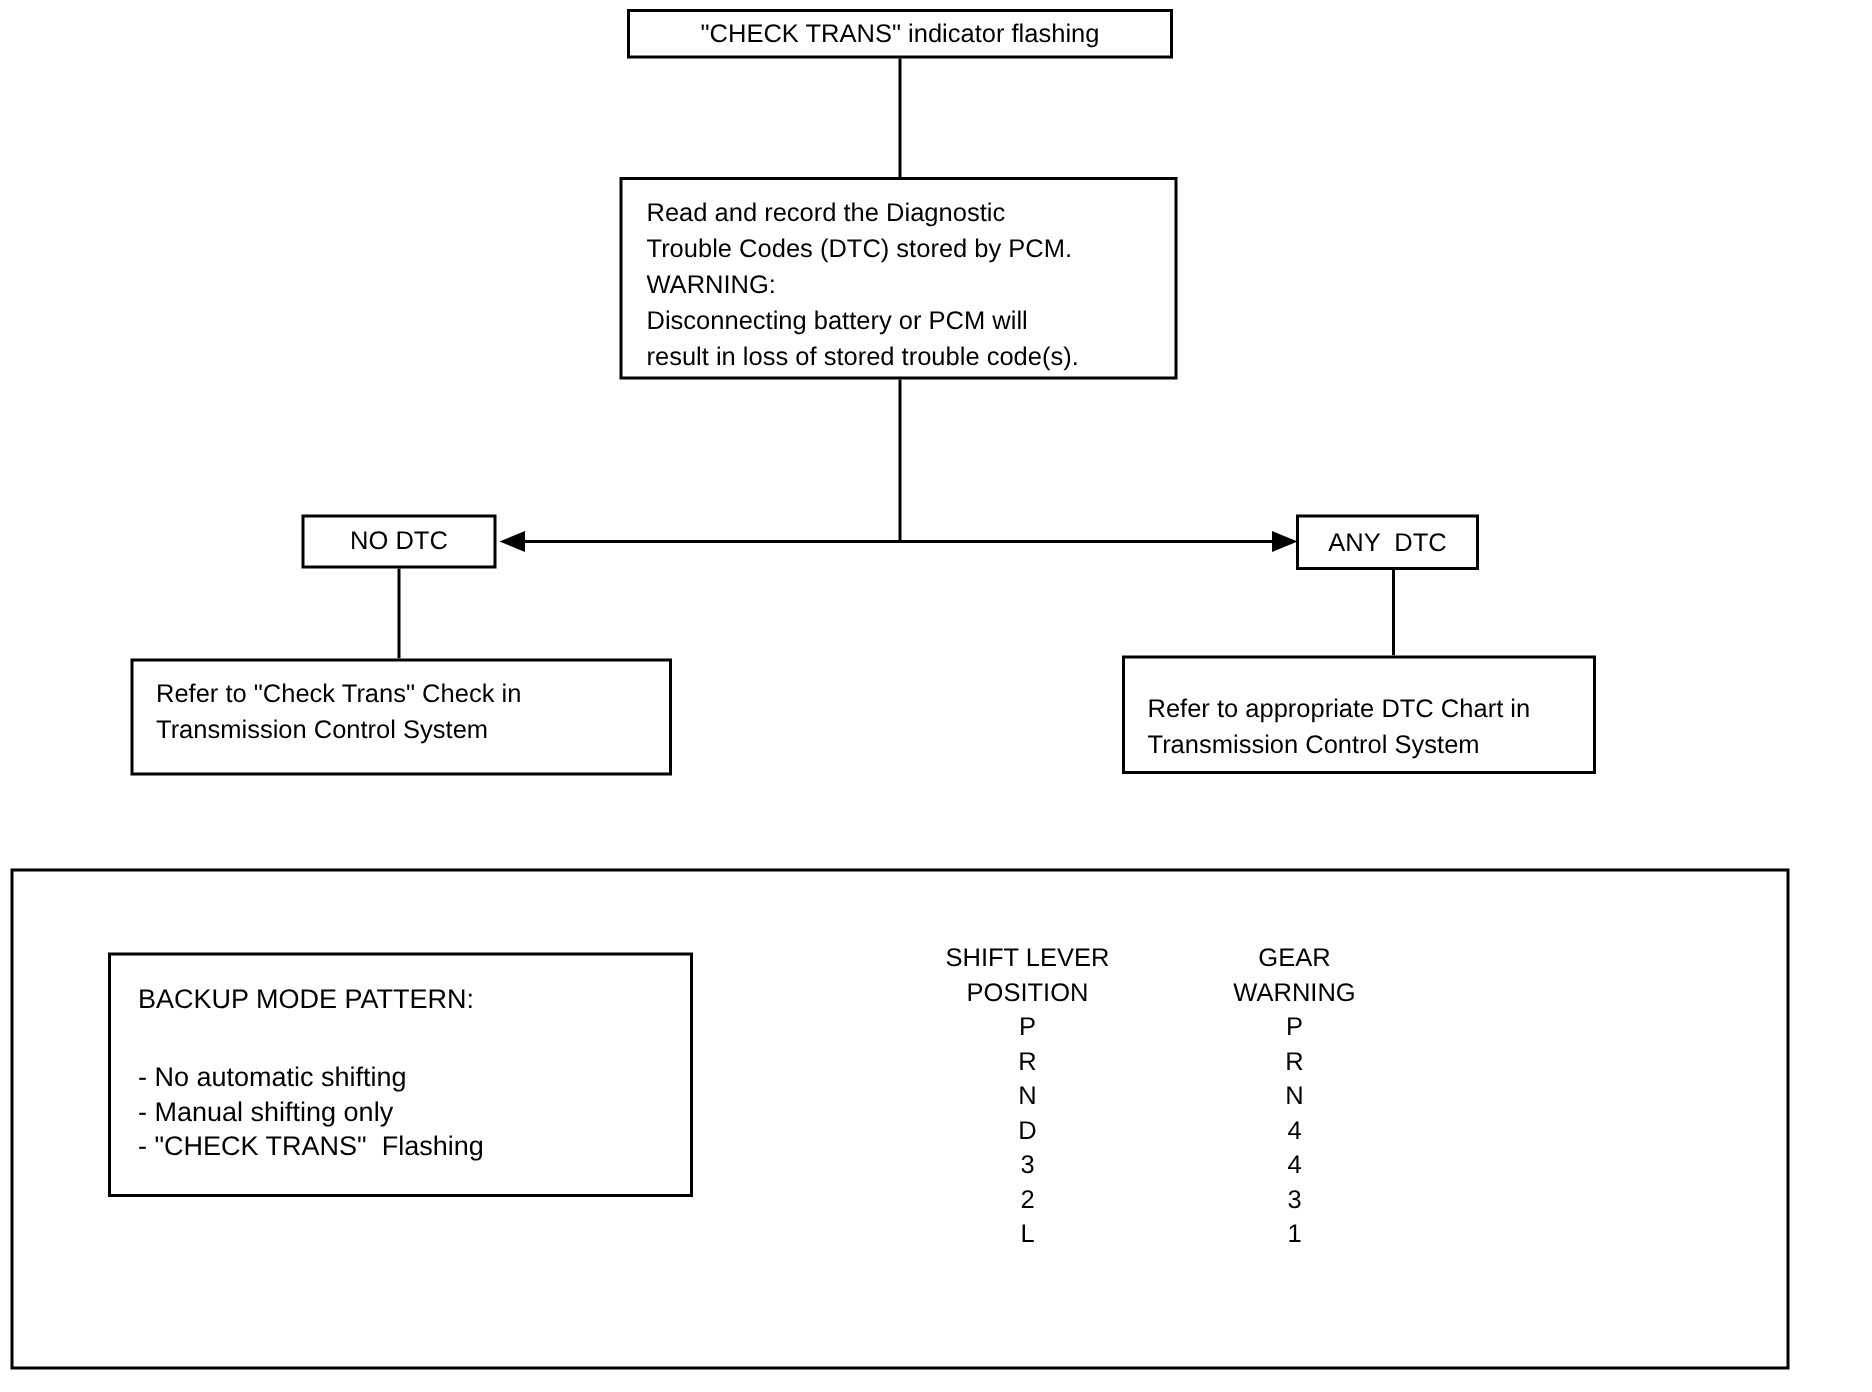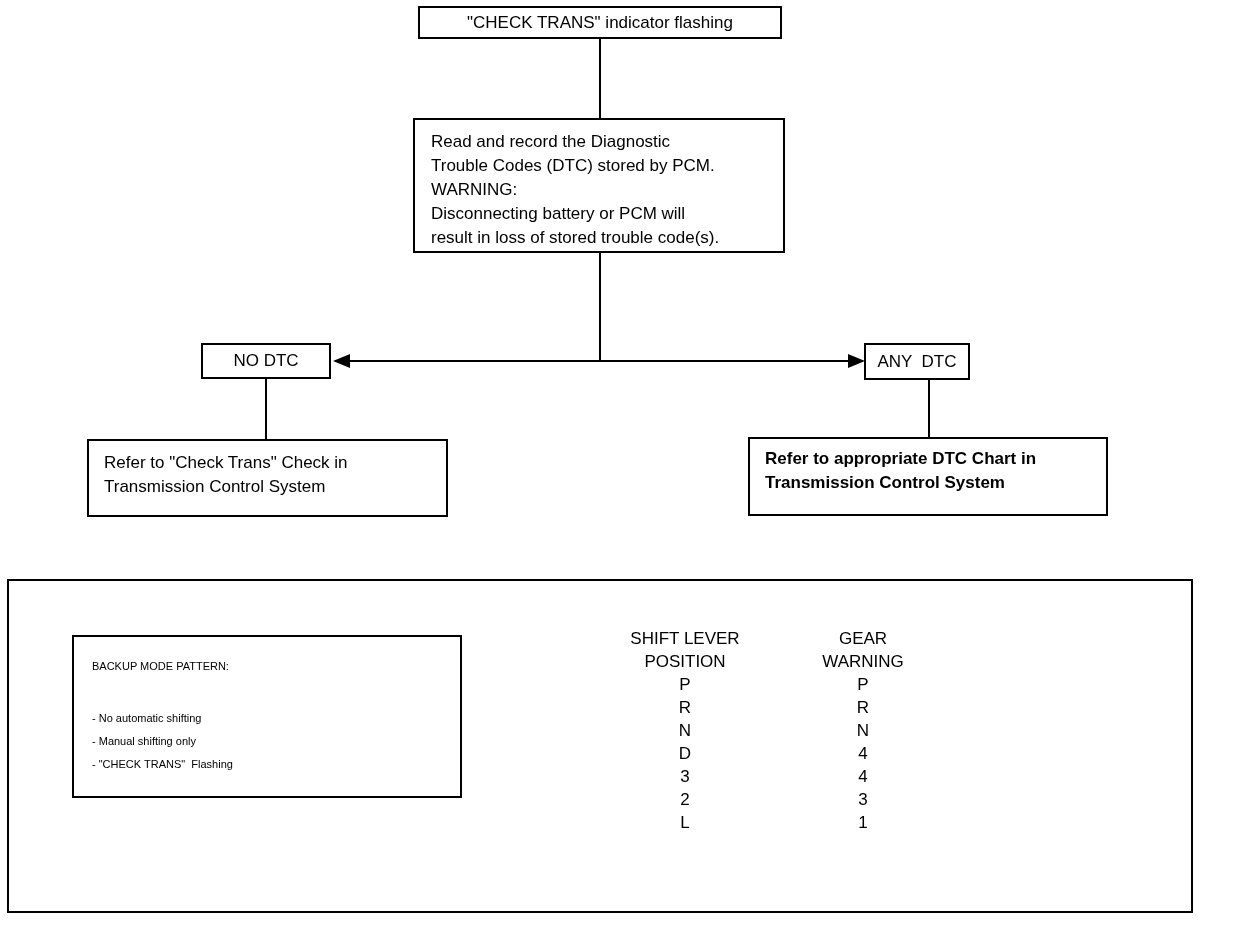--- a/index.html
+++ b/index.html
@@ -64,21 +64,21 @@
     position: absolute;
     border: 2px solid #000000;
     background: #ffffff;
     box-sizing: border-box;
   }
   .pattern-box {
     position: absolute;
     border: 2px solid #000000;
     background: #ffffff;
     box-sizing: border-box;
-    font-size: 11px;
+    font-size: 18px;
     line-height: 23px;
     padding: 18px 12px 0 18px;
   }
   .pattern-title {
     margin-bottom: 29px;
   }
   .pattern-item {
     white-space: pre;
   }
   .gear-table {
@@ -120,34 +120,34 @@
   <div class="vline" style="left:599px; top:253px; height:108px;"></div>
 
   <div class="hline" style="left:340px; top:360px; width:518px;"></div>
   <div class="arrow left" style="left:333px; top:354px;"></div>
   <div class="arrow right" style="left:848px; top:354px;"></div>
 
   <div class="box center" style="left:201px; top:343px; width:130px; height:36px;text-align:right;">
     <span>NO DTC</span>
   </div>
 
-  <div class="box center" style="left:864px; top:343px; width:106px; height:37px;">
+  <div class="box center" style="left:864px; top:343px; width:122px; height:37px;">
     <span class="keepspace">ANY  DTC</span>
   </div>
 
   <div class="vline" style="left:265px; top:379px; height:60px;"></div>
 
   <div class="vline" style="left:928px; top:380px; height:57px;"></div>
 
   <div class="box" style="left:87px; top:439px; width:361px; height:78px; padding:10px 10px 0 15px;">
     <span class="multiline">Refer to "Check Trans" Check in
 Transmission Control System</span>
   </div>
 
-  <div class="box" style="left:748px; top:437px; width:360px; height:79px; padding:8px 10px 0 15px;font-weight:bold;">
+  <div class="box" style="left:748px; top:437px; width:316px; height:79px; padding:22px 10px 0 15px;">
     <span class="multiline">Refer to appropriate DTC Chart in
 Transmission Control System</span>
   </div>
 
   <div class="panel" style="left:7px; top:579px; width:1186px; height:334px;"></div>
 
   <div class="pattern-box" style="left:72px; top:635px; width:390px; height:163px;">
     <div class="pattern-title">BACKUP MODE PATTERN:</div>
     <div class="pattern-item">- No automatic shifting</div>
     <div class="pattern-item">- Manual shifting only</div>

